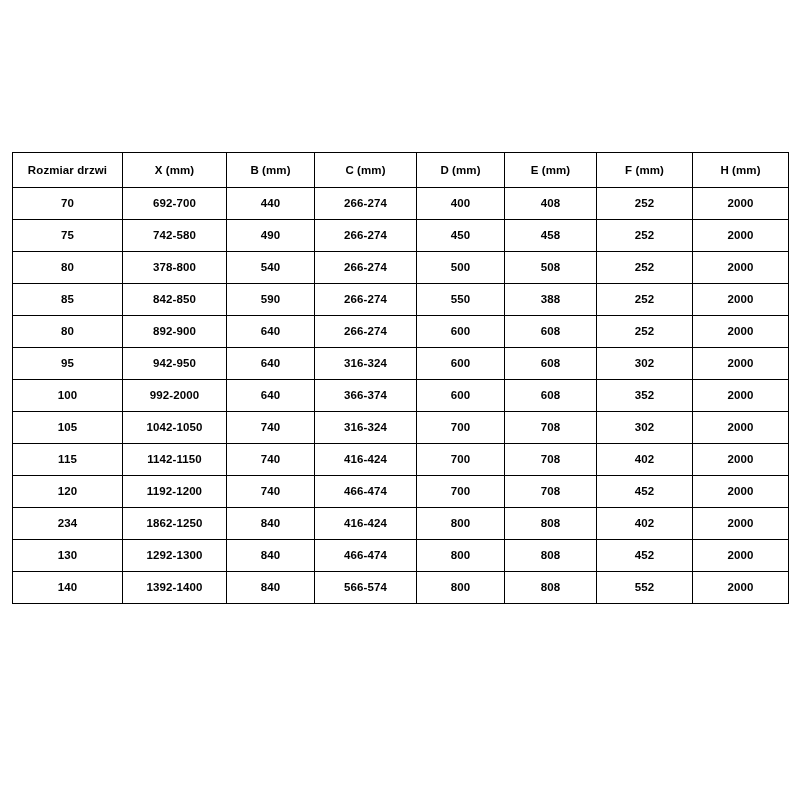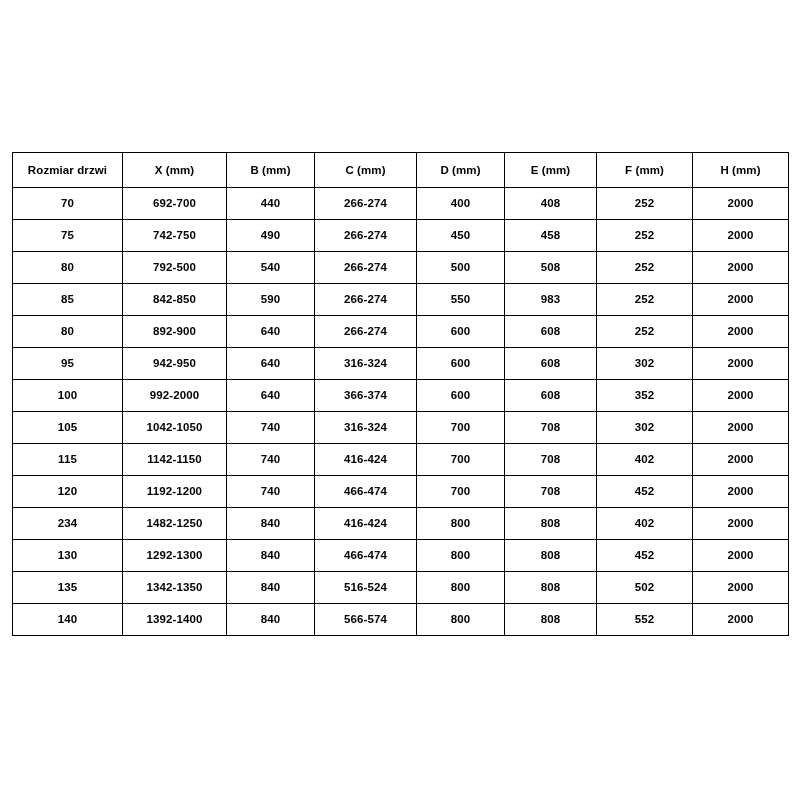--- a/index.html
+++ b/index.html
@@ -95,45 +95,45 @@
           <td>692-700</td>
           <td>440</td>
           <td>266-274</td>
           <td>400</td>
           <td>408</td>
           <td>252</td>
           <td>2000</td>
         </tr>
         <tr>
           <td>75</td>
-          <td>742-750</td>
+          <td>742-580</td>
           <td>490</td>
           <td>266-274</td>
           <td>450</td>
           <td>458</td>
           <td>252</td>
           <td>2000</td>
         </tr>
         <tr>
           <td>80</td>
-          <td>792-500</td>
+          <td>378-800</td>
           <td>540</td>
           <td>266-274</td>
           <td>500</td>
           <td>508</td>
           <td>252</td>
           <td>2000</td>
         </tr>
         <tr>
           <td>85</td>
           <td>842-850</td>
           <td>590</td>
           <td>266-274</td>
           <td>550</td>
-          <td>983</td>
+          <td>388</td>
           <td>252</td>
           <td>2000</td>
         </tr>
         <tr>
           <td>80</td>
           <td>892-900</td>
           <td>640</td>
           <td>266-274</td>
           <td>600</td>
           <td>608</td>
@@ -185,49 +185,39 @@
           <td>1192-1200</td>
           <td>740</td>
           <td>466-474</td>
           <td>700</td>
           <td>708</td>
           <td>452</td>
           <td>2000</td>
         </tr>
         <tr>
           <td>234</td>
-          <td>1482-1250</td>
+          <td>1862-1250</td>
           <td>840</td>
           <td>416-424</td>
           <td>800</td>
           <td>808</td>
           <td>402</td>
           <td>2000</td>
         </tr>
         <tr>
           <td>130</td>
           <td>1292-1300</td>
           <td>840</td>
           <td>466-474</td>
           <td>800</td>
           <td>808</td>
           <td>452</td>
           <td>2000</td>
         </tr>
         <tr>
-          <td>135</td>
-          <td>1342-1350</td>
-          <td>840</td>
-          <td>516-524</td>
-          <td>800</td>
-          <td>808</td>
-          <td>502</td>
-          <td>2000</td>
-        </tr>
-        <tr>
           <td>140</td>
           <td>1392-1400</td>
           <td>840</td>
           <td>566-574</td>
           <td>800</td>
           <td>808</td>
           <td>552</td>
           <td>2000</td>
         </tr>
       </tbody>

